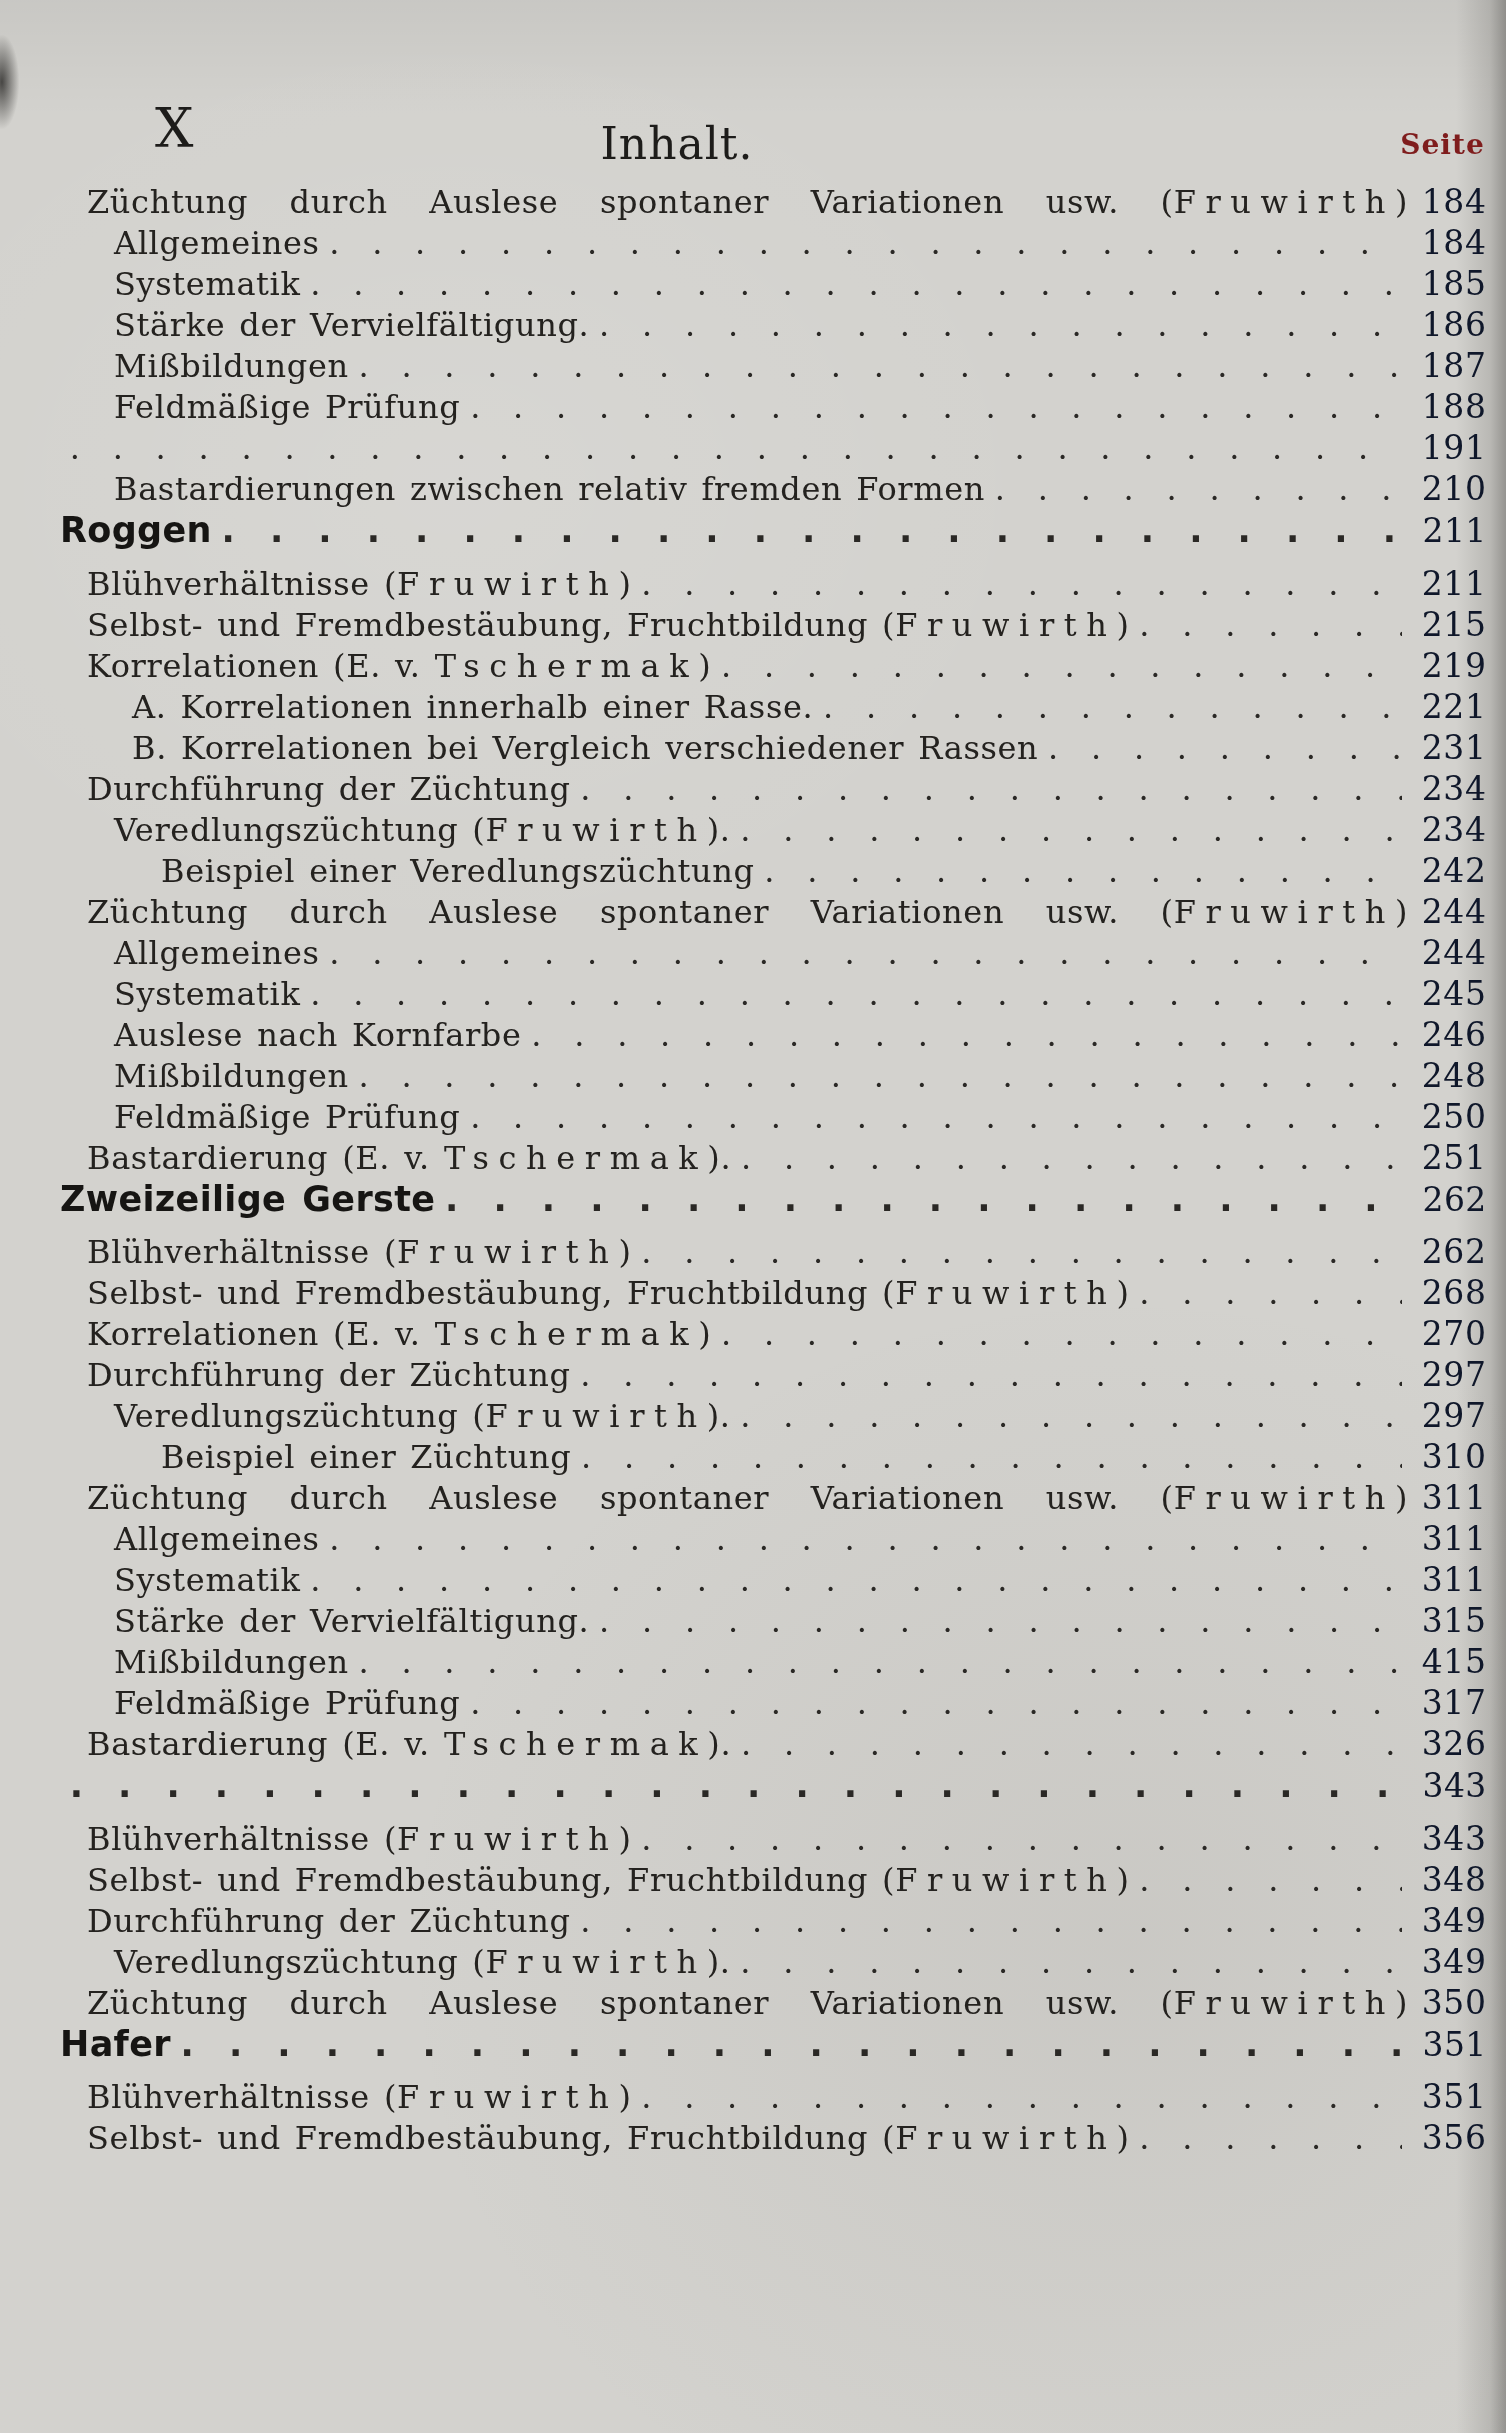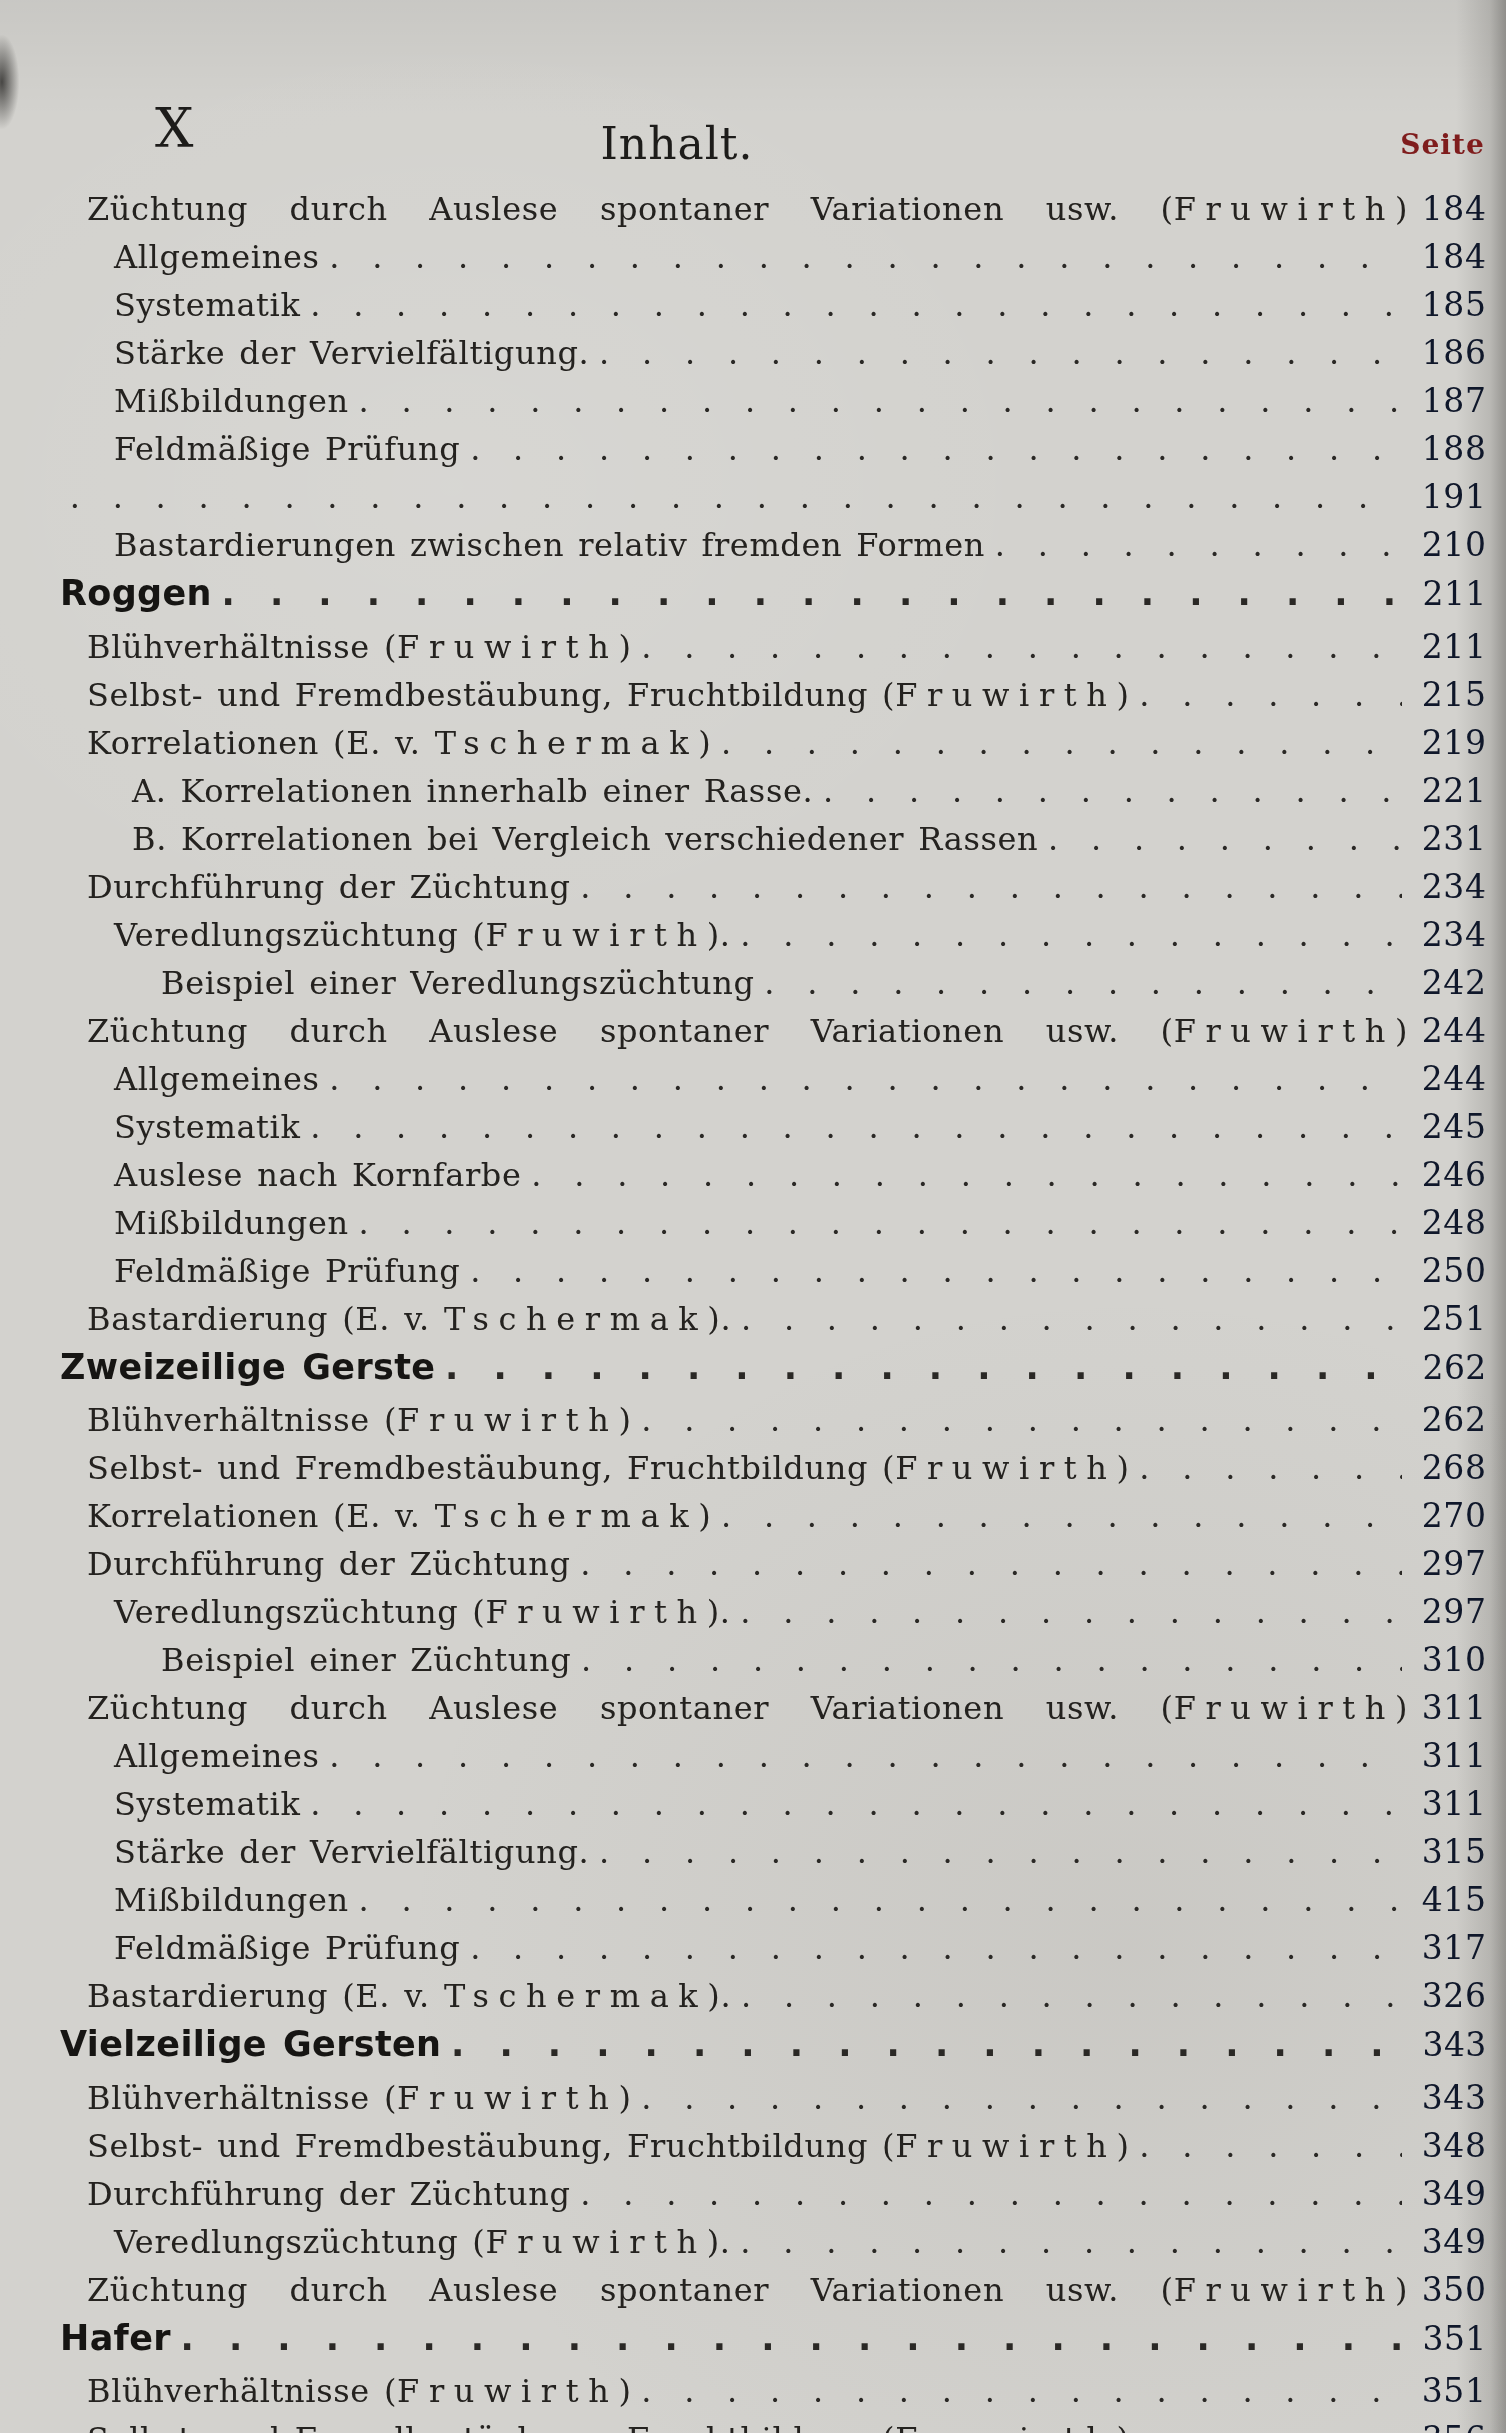--- a/index.html
+++ b/index.html
@@ -59,21 +59,20 @@
   }
 
   .row {
     display: flex;
     align-items: baseline;
     height: 41px;
     font-size: 32px;
     letter-spacing: 0.02em;
     word-spacing: 0.10em;
     white-space: nowrap;
-    margin-top: 7px;
   }
   .row.header {
     margin-bottom: 12.6px;
     font-family: "DejaVu Sans", "Liberation Sans", sans-serif;
     font-size: 35px;
     font-weight: bold;
     letter-spacing: 0.01em;
     color: #161513;
   }
 
@@ -297,21 +296,20 @@
       <span class="txt"><span>Feldmäßige Prüfung</span></span>
       <span class="leader">. . . . . . . . . . . . . . . . . . . . . . . . . . . . . . . . . . . . . . . . . . . . . . . . . . . . . . . . . . . . </span>
       <span class="pg">317</span>
     </div>
     <div class="row entry ind-1 lead-dots">
       <span class="txt"><span>Bastardierung (E. v. </span><span class="sp">Tschermak</span><span>).</span></span>
       <span class="leader">. . . . . . . . . . . . . . . . . . . . . . . . . . . . . . . . . . . . . . . . . . . . . . . . . . . . . . . . . . . . </span>
       <span class="pg">326</span>
     </div>
     <div class="row header ind-0 lead-dots">
-      <span class="txt"><span>Vielzeilige Gersten</span></span>
       <span class="leader">. . . . . . . . . . . . . . . . . . . . . . . . . . . . . . . . . . . . . . . . . . . . . . . . . . . . . . . . . . . . </span>
       <span class="pg">343</span>
     </div>
     <div class="row entry ind-1 lead-dots">
       <span class="txt"><span>Blühverhältnisse (</span><span class="sp">Fruwirth</span><span>)</span></span>
       <span class="leader">. . . . . . . . . . . . . . . . . . . . . . . . . . . . . . . . . . . . . . . . . . . . . . . . . . . . . . . . . . . . </span>
       <span class="pg">343</span>
     </div>
     <div class="row entry ind-1 lead-dots">
       <span class="txt"><span>Selbst- und Fremdbestäubung, Fruchtbildung (</span><span class="sp">Fruwirth</span><span>)</span></span>

